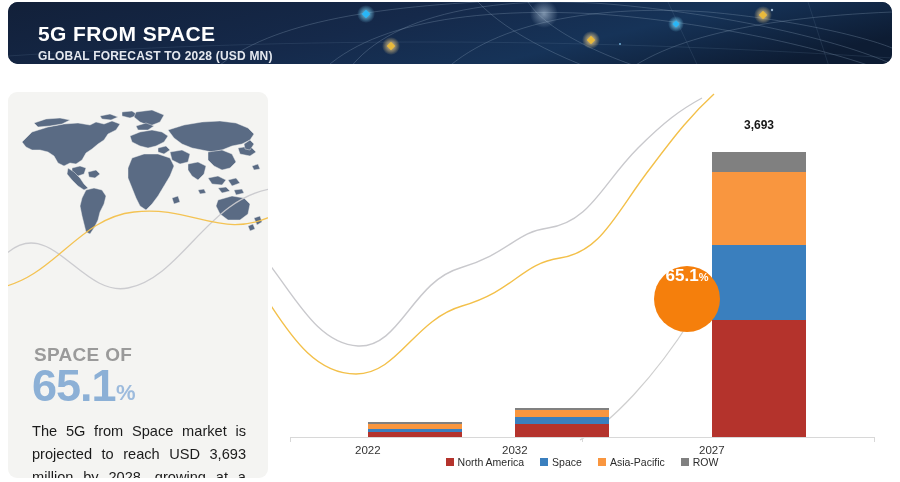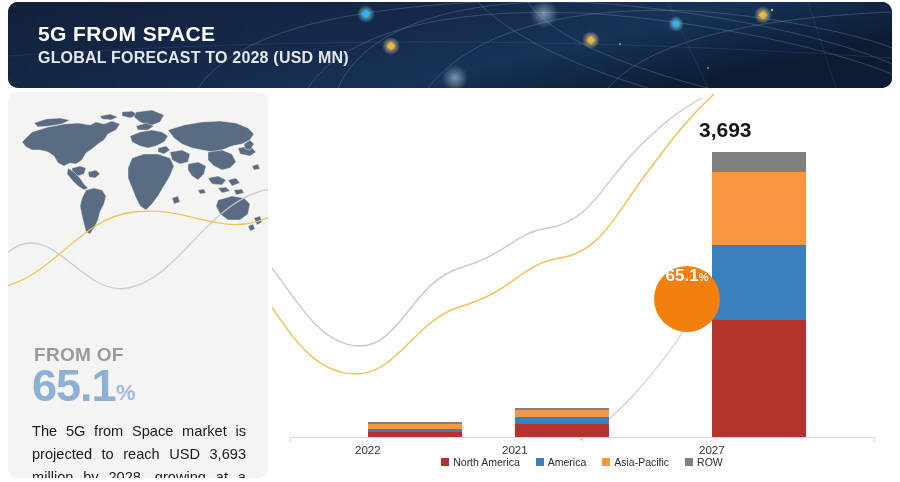--- a/index.html
+++ b/index.html
@@ -6,35 +6,35 @@
   html, body {
     width: 900px; height: 482px;
     background: #ffffff;
     font-family: "Liberation Sans", sans-serif;
     overflow: hidden;
   }
   .page { position: relative; width: 900px; height: 482px; background: #ffffff; }
 
   
   .header {
-    position: absolute; left: 8px; top: 2px; width: 884px; height: 86px;
+    position: absolute; left: 8px; top: 2px; width: 884px; height: 62px;
     border-radius: 10px; overflow: hidden;
     background:
       radial-gradient(ellipse 520px 200px at 82% 30%, rgba(30,70,120,0.55) 0%, rgba(16,36,66,0) 70%),
       linear-gradient(100deg, #14253f 0%, #15294a 38%, #173257 62%, #102votes 62%, #0e1f38 100%);
     background-color: #13243d;
   }
   .header-bg { position: absolute; inset: 0; }
   .h-title {
     position: absolute; left: 30px; top: 20px;
     color: #ffffff; font-size: 21px; font-weight: bold; letter-spacing: 0.4px;
   }
   .h-sub {
     position: absolute; left: 30px; top: 47px;
-    color: #e4e8ef; font-size: 16px; font-weight: bold; letter-spacing: 0.2px;
+    color: #e4e8ef; font-size: 12px; font-weight: bold; letter-spacing: 0.2px;
   }
 
   
   .left-card {
     position: absolute; left: 8px; top: 92px; width: 260px; height: 386px;
     background: #f4f4f2; border-radius: 9px; overflow: hidden;
   }
   .map-wrap { position: absolute; left: 4px; top: 14px; width: 252px; height: 150px; }
   .cagr-label {
     position: absolute; left: 26px; top: 252px;
@@ -65,22 +65,22 @@
   .axis-line {
     position: absolute; left: 18px; top: 345px; width: 584px; height: 1px;
     background: #d8d8d8;
   }
   .tick { position: absolute; top: 345px; width: 1px; height: 5px; background: #d8d8d8; }
 
   .bar { position: absolute; bottom: 41px; }
   .seg { width: 100%; }
 
   .bar-total {
-    position: absolute; color: #161616;
-    font-size: 21px; font-weight: bold; width: 120px;
+    position: absolute; text-align: center; color: #161616;
+    font-size: 12px; font-weight: bold; width: 120px;
   }
   .cat-label {
     position: absolute; color: #333333;
     font-size: 11.5px; width: 120px; top: 352px;
   }
 
   .badge {
     position: absolute; left: 382px; top: 174px; width: 66px; height: 66px;
     border-radius: 50%; background: #F57F0C;
     display: flex; align-items: baseline; justify-content: center;
@@ -216,21 +216,21 @@
           <path d="M240,60 L246,58 L248,63 L242,64 Z"></path>
         </g>
       </svg>
     </div>
 
     <svg style="position:absolute;left:0;top:0;width:260px;height:386px;" viewBox="0 0 260 386">
       <path d="M-10,170 C40,112 70,206 120,196 C175,185 200,104 268,96" fill="none" stroke="#c9c9cd" stroke-width="1.3" opacity="0.95"></path>
       <path d="M-10,196 C46,186 70,126 126,120 C186,113 214,150 268,122" fill="none" stroke="#f3c04a" stroke-width="1.3" opacity="0.95"></path>
     </svg>
 
-    <div class="cagr-label">FROM OF</div>
+    <div class="cagr-label">SPACE OF</div>
     <div class="cagr-value">65.1</div>
     <div class="cagr-pct">%</div>
 
     <div class="blurb">
       <span>The 5G from Space market is projected to reach  USD 3,693 million by 2028, growing at a CAGR of 65.1% from 2023 to 2028.</span>
     </div>
   </div>
 
   <div class="chart-card">
 
@@ -257,21 +257,21 @@
         <div class="seg" style="height:5px;  background:#B4332C;"></div>
       </div>
       <div class="cat-label" style="left:83px;">2022</div>
 
       <div class="bar" style="left:243px; width:94px;">
         <div class="seg" style="height:2px;  background:#808080;"></div>
         <div class="seg" style="height:7px;  background:#F9963F;"></div>
         <div class="seg" style="height:7px;  background:#3A7FBE;"></div>
         <div class="seg" style="height:13px; background:#B4332C;"></div>
       </div>
-      <div class="cat-label" style="left:230px;">2021</div>
+      <div class="cat-label" style="left:230px;">2032</div>
 
       <div class="bar" style="left:440px; width:94px;">
         <div class="seg" style="height:20px;  background:#808080;"></div>
         <div class="seg" style="height:73px;  background:#F9963F;"></div>
         <div class="seg" style="height:75px;  background:#3A7FBE;"></div>
         <div class="seg" style="height:117px; background:#B4332C;"></div>
       </div>
       <div class="bar-total" style="left:427px; top:26px;">3,693</div>
       <div class="cat-label" style="left:427px;">2027</div>
 
@@ -280,21 +280,21 @@
           <span class="badge-pct">%</span>
       </div>
 
       <div class="legend">
         <div class="legend-item">
           <span class="legend-sw" style="background:#B4332C;"></span>
           <span class="legend-txt">North America</span>
         </div>
         <div class="legend-item">
           <span class="legend-sw" style="background:#3A7FBE;"></span>
-          <span class="legend-txt">America</span>
+          <span class="legend-txt">Space</span>
         </div>
         <div class="legend-item">
           <span class="legend-sw" style="background:#F9963F;"></span>
           <span class="legend-txt">Asia-Pacific</span>
         </div>
         <div class="legend-item">
           <span class="legend-sw" style="background:#808080;"></span>
           <span class="legend-txt">ROW</span>
         </div>
       </div>

